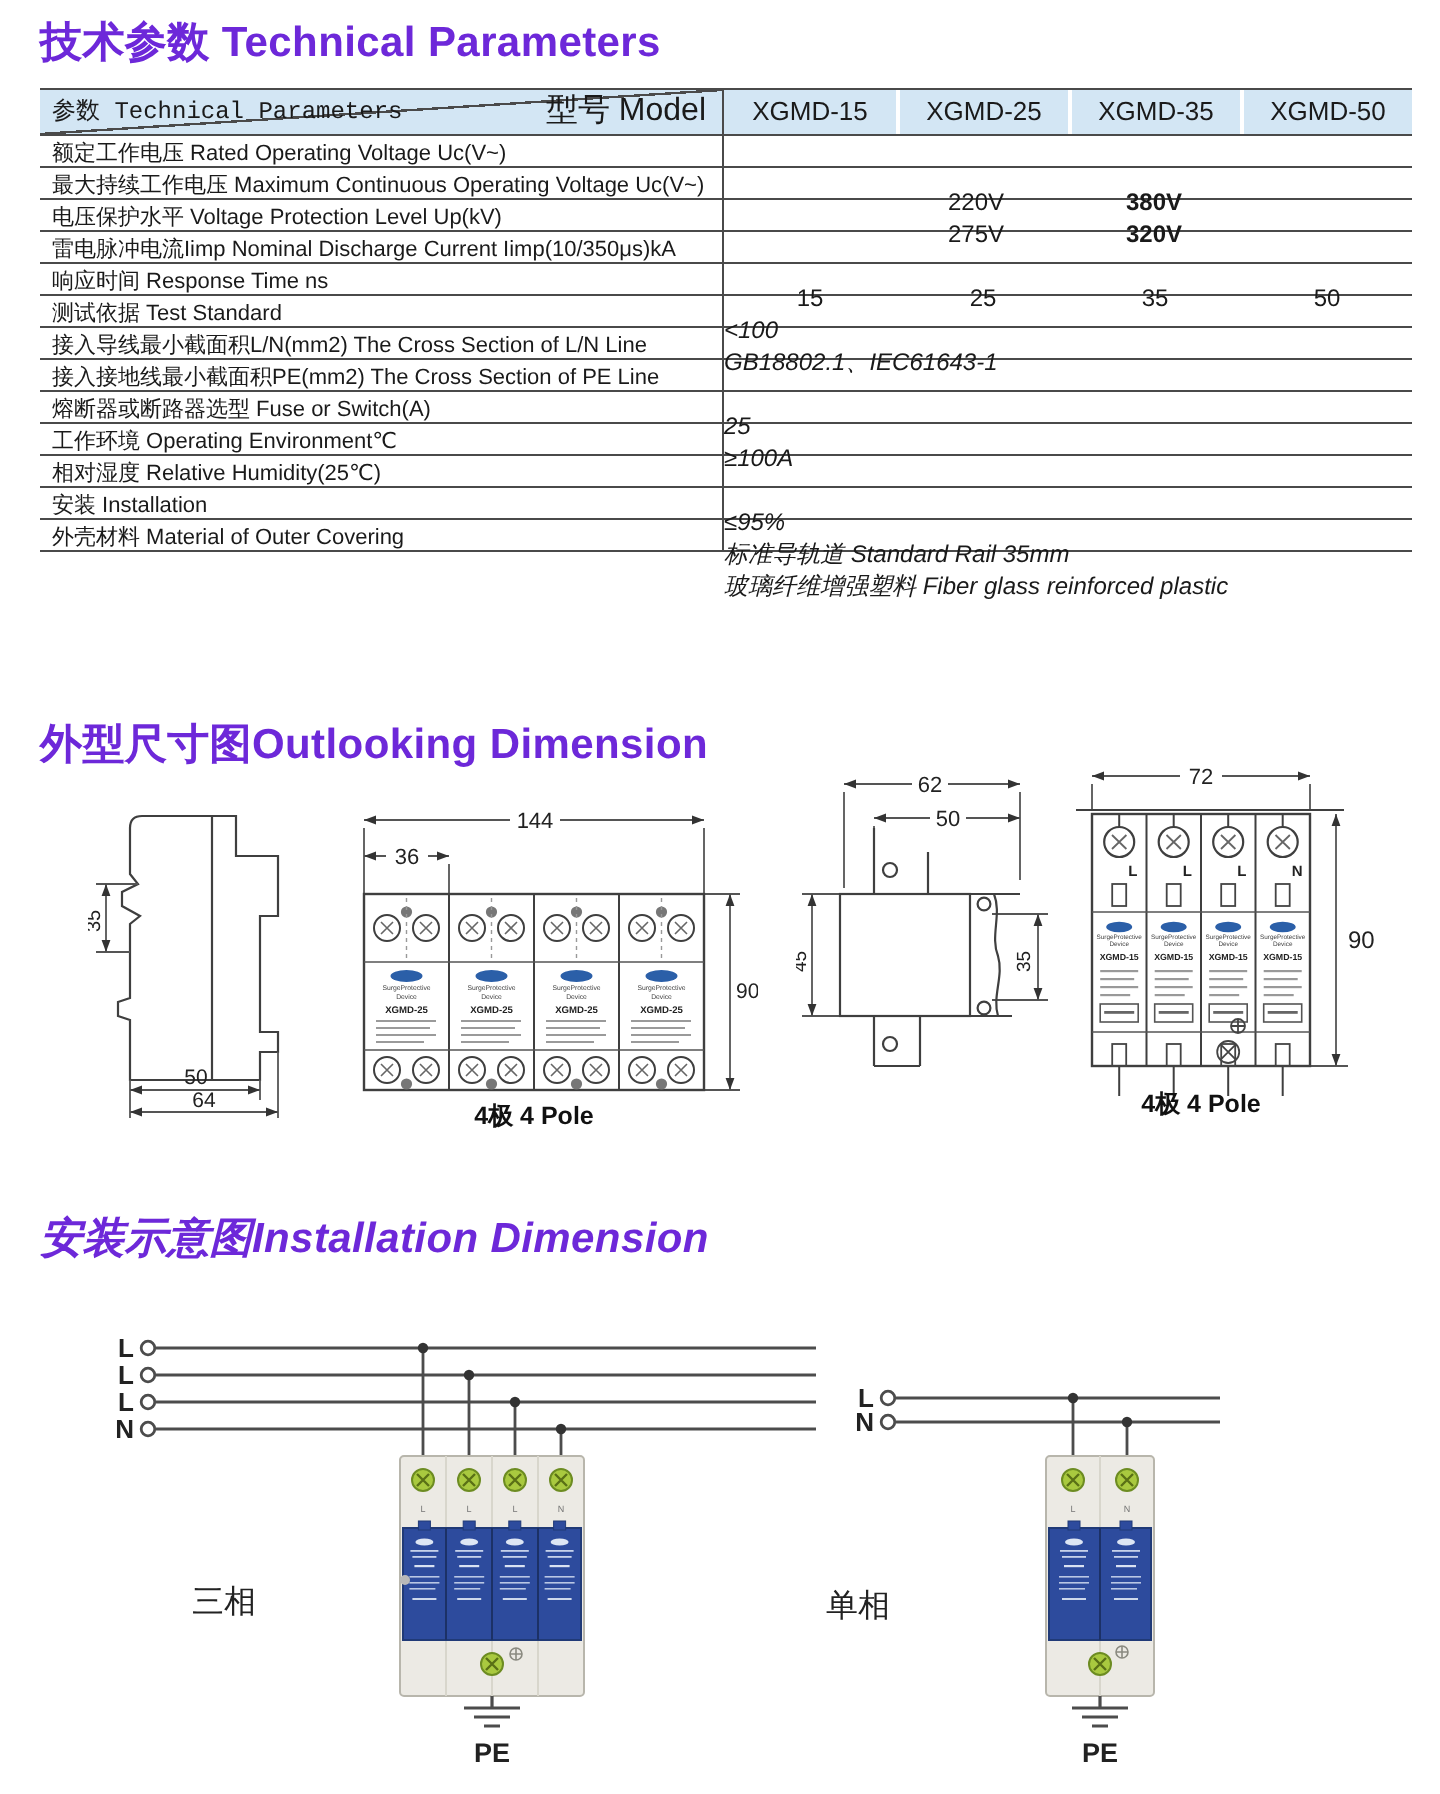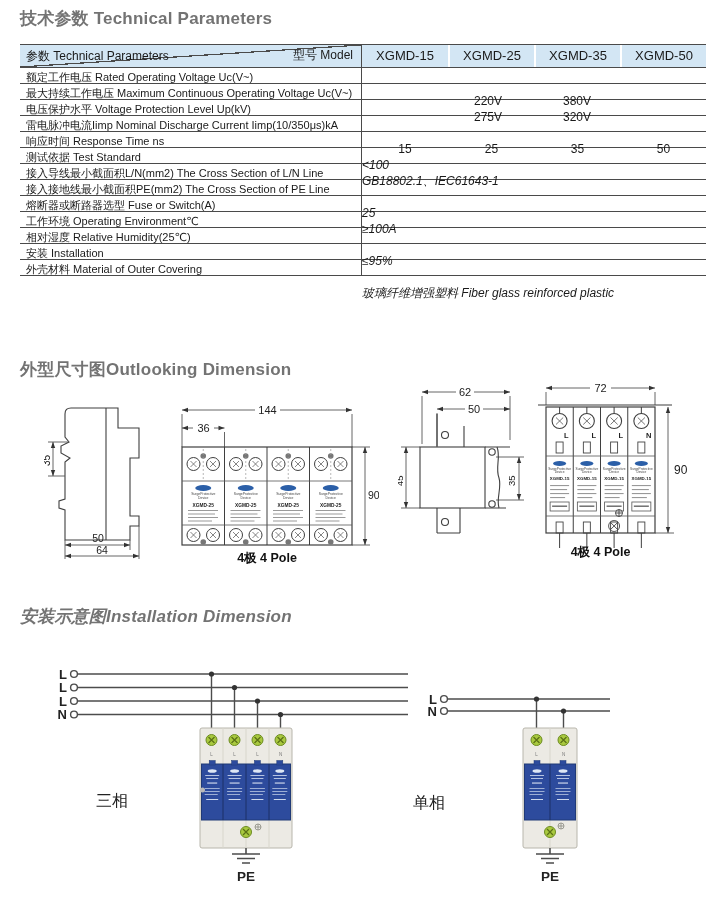--- a/index.html
+++ b/index.html
@@ -1,38 +1,38 @@
 <!DOCTYPE html>
 <html><head>
 <meta charset="utf-8">
 <style>
   html,body{margin:0;padding:0;background:#fff;}
   .page{position:relative;width:720px;height:897px;background:#fff;overflow:hidden;
         font-family:"Liberation Sans","DejaVu Sans",sans-serif;color:#1a1a1a;}
   .abs{position:absolute;}
-  .sec-title{font-size:17px;font-weight:700;color:#737373;letter-spacing:0.2px;white-space:nowrap;}
+  .sec-title{font-size:21px;font-weight:700;color:#6d28d9;letter-spacing:0.2px;white-space:nowrap;}
 
   
   .tbl{position:absolute;left:20px;top:44px;width:686px;border-top:1px solid #4a4a4a;font-size:12px;}
   .trow{display:flex;border-bottom:1px solid #4a4a4a;height:16px;box-sizing:border-box;}
   .trow.thead{height:23px;background:#d3e6f4;}
   .lbl{width:342px;box-sizing:border-box;border-right:1px solid #4a4a4a;padding-left:6px;
        font-size:11px;line-height:19px;white-space:nowrap;overflow:hidden;}
   .thead .lbl{position:relative;padding:0;
        background:linear-gradient(to bottom right,transparent calc(50% - 0.6px),#4a4a4a calc(50% - 0.6px),#4a4a4a calc(50% + 0.6px),transparent calc(50% + 0.6px));}
-  .corner-model{position:absolute;top:1px;right:8px;font-size:12px;}
-  .corner-param{position:absolute;bottom:1px;left:6px;font-size:12px;}
+  .corner-model{position:absolute;top:1px;right:8px;font-size:16px;}
+  .corner-param{position:absolute;bottom:1px;left:6px;font-size:12px;font-family:Liberation Mono, monospace;}
   .mcell{width:86px;box-sizing:border-box;text-align:center;line-height:22px;font-size:13px;border-left:2px solid #fff;}
   .mcell.first{border-left:none;}
   .vals{width:344px;position:relative;display:flex;margin-top:24px;}
   .vals .c{width:86px;box-sizing:border-box;text-align:center;line-height:19px;}
   .vals.four .c + .c{border-left:1px solid #4a4a4a;}
   .vals.one .c1{width:344px;text-align:left;line-height:19px;font-style:italic;}
   .dv{position:absolute;top:0;line-height:19px;transform:translateX(-50%);}
-  .dv1{left:126px;} .dv2{left:215px;}
+  .dv1{left:126px;} .dv2{left:215px;font-weight:bold;}
 
   svg text{font-family:"Liberation Sans","DejaVu Sans",sans-serif;}
   .dimtxt{fill:#222;}
   .cap{fill:#111;font-weight:600;}
 </style>
 </head>
 <body>
 
 <div class="page">
 
@@ -107,20 +107,23 @@
       <div class="lbl">工作环境 Operating Environment℃</div>
     </div>
     <div class="trow">
       <div class="lbl">相对湿度 Relative Humidity(25℃)</div>
       <div class="vals one">
           <div class="c1">≤95%</div>
         </div>
     </div>
     <div class="trow">
       <div class="lbl">安装 Installation</div>
+      <div class="vals one">
+          <div class="c1">标准导轨道 Standard Rail 35mm</div>
+        </div>
     </div>
     <div class="trow">
       <div class="lbl">外壳材料 Material of Outer Covering</div>
       <div class="vals one">
           <div class="c1">玻璃纤维增强塑料 Fiber glass reinforced plastic</div>
         </div>
     </div>
   </div>
 
   <div class="abs sec-title" style="left:20px;top:358px;">外型尺寸图Outlooking Dimension</div>

